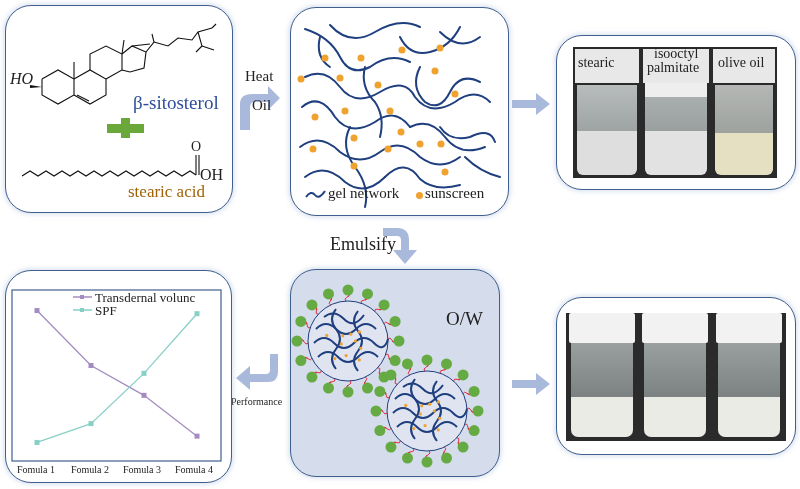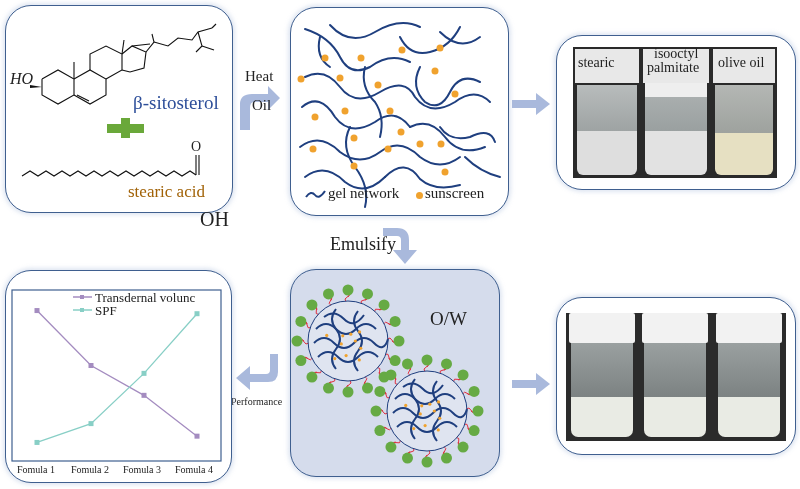--- a/index.html
+++ b/index.html
@@ -39,21 +39,21 @@
 
   <polyline fill="none" stroke="#111" stroke-width="1.1" points="22,176 30,171 38,176 46,171 54,176 62,171 70,176 78,171 86,176 94,171 102,176 110,171 118,176 126,171 134,176 142,171 150,176 158,171 166,176 174,171 182,176 190,171 196,175"></polyline>
   <line x1="196" y1="175" x2="196" y2="155" stroke="#111" stroke-width="1.1"></line>
   <line x1="199" y1="175" x2="199" y2="155" stroke="#111" stroke-width="1.1"></line>
 </svg>
 <span class="lbl" style="left:10px;top:70px;font-size:16px;font-style:italic;">HO</span>
 <span class="lbl" style="left:133px;top:92px;font-size:19px;color:#2e4f9a;">β-sitosterol</span>
 <div class="abs" style="left:107px;top:124px;width:37px;height:9px;background:#6aa83a;"></div>
 <div class="abs" style="left:121px;top:118px;width:9px;height:20px;background:#6aa83a;"></div>
 <span class="lbl" style="left:191px;top:139px;font-size:14px;">O</span>
-<span class="lbl" style="left:200px;top:166px;font-size:20px;margin-top:42px;">OH</span>
+<span class="lbl" style="left:200px;top:166px;font-size:16px;">OH</span>
 <span class="lbl" style="left:128px;top:182px;font-size:17px;color:#a16207;">stearic acid</span>
 
 <svg style="left:238px;top:82px" width="44" height="50">
   <path d="M2,48 L2,22 Q2,12 14,12 L30,12 L30,4 L42,16 L30,28 L30,20 L16,20 Q12,20 12,26 L12,48 Z" fill="#a9b9dc"></path>
 </svg>
 <span class="lbl" style="left:245px;top:68px;font-size:15px;">Heat</span>
 <span class="lbl" style="left:252px;top:97px;font-size:15px;">Oil</span>
 
 <div class="panel" style="left:290px;top:7px;width:217px;height:207px;"></div>
 <svg style="left:290px;top:7px" width="220" height="210">
@@ -237,21 +237,21 @@
       <circle cx="86" cy="142" r="5.5" fill="#66aa44"></circle>
       <circle cx="89.88214384192437" cy="122.48314494938043" r="5.5" fill="#66aa44"></circle>
       <circle cx="100.93755415948607" cy="105.93755415948607" r="5.5" fill="#66aa44"></circle>
       <circle cx="117.48314494938039" cy="94.88214384192439" r="5.5" fill="#66aa44"></circle>
       <circle cx="137" cy="91" r="5.5" fill="#66aa44"></circle>
       <circle cx="156.5168550506196" cy="94.88214384192437" r="5.5" fill="#66aa44"></circle>
       <circle cx="173.06244584051393" cy="105.93755415948607" r="5.5" fill="#66aa44"></circle>
       <circle cx="184.1178561580756" cy="122.48314494938039" r="5.5" fill="#66aa44"></circle>
     </g>
   </svg>
-<span class="lbl" style="left:430px;top:308px;font-size:19px;">O/W</span>
+<span class="lbl" style="left:446px;top:308px;font-size:19px;">O/W</span>
 
 <svg style="left:236px;top:354px" width="46" height="38">
   <path d="M42,0 L42,18 Q42,28 32,28 L14,28 L14,36 L0,24 L14,12 L14,20 L30,20 Q34,20 34,16 L34,0 Z" fill="#a9b9dc"></path>
 </svg>
 <span class="lbl" style="left:231px;top:396px;font-size:10px;">Performance</span>
 
 <div class="panel" style="left:5px;top:270px;width:225px;height:211px;"></div>
 <svg id="chart-svg" style="left:0;top:0" width="240" height="489">
     <rect x="12" y="290" width="209" height="171" fill="none" stroke="#3f5f8f" stroke-width="1.2"></rect>
     <polyline points="37,310.56 91,365.51 144,395.34 197,436.16" fill="none" stroke="#a48cc0" stroke-width="1.3"></polyline>

